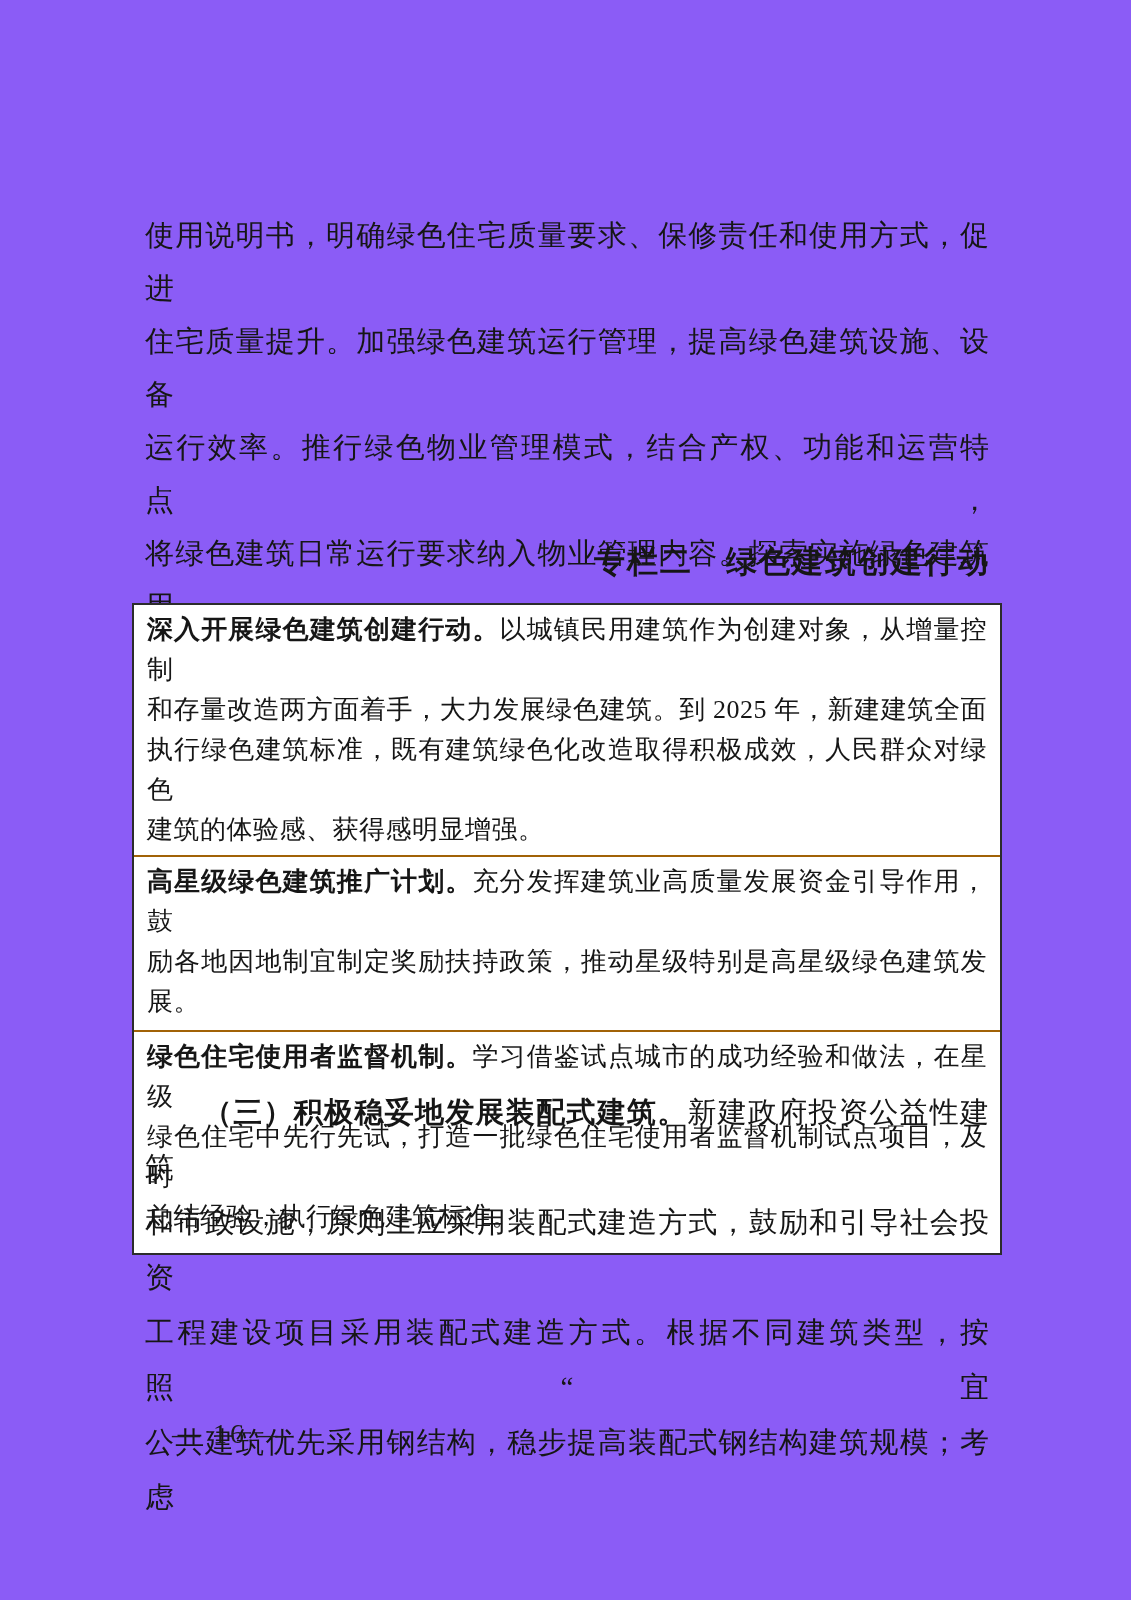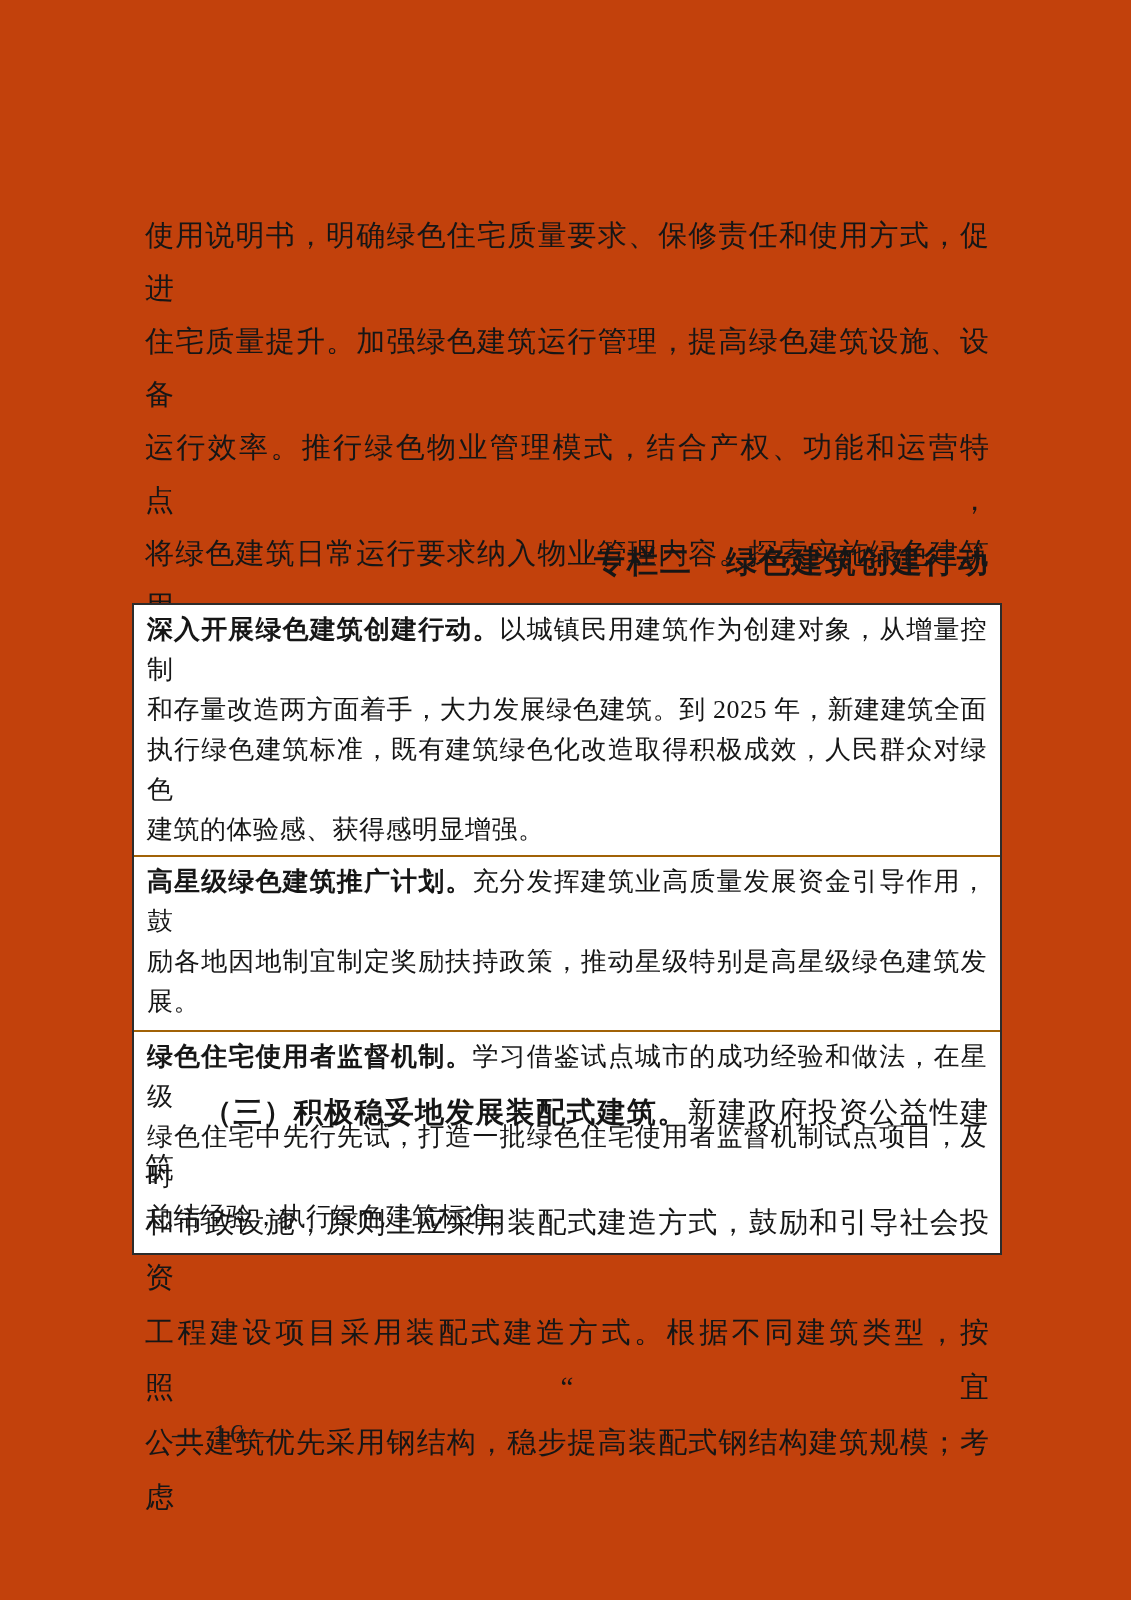--- a/index.html
+++ b/index.html
@@ -1,20 +1,20 @@
 <!DOCTYPE html>
 <html><head>
 <meta charset="utf-8">
 <style>
   html,body{margin:0;padding:0;background:#e8e8e8;}
   .page{
     position:relative;
     width:1131px;height:1600px;
     margin:0 auto;
-    background:#c2410c;
+    background:#8b5cf6;
     font-family:"Liberation Serif","DejaVu Serif",serif;
     color:#161616;
     overflow:hidden;
   }
   
   .tline{
     text-align:justify;
     text-align-last:justify;
     white-space:normal;
   }

